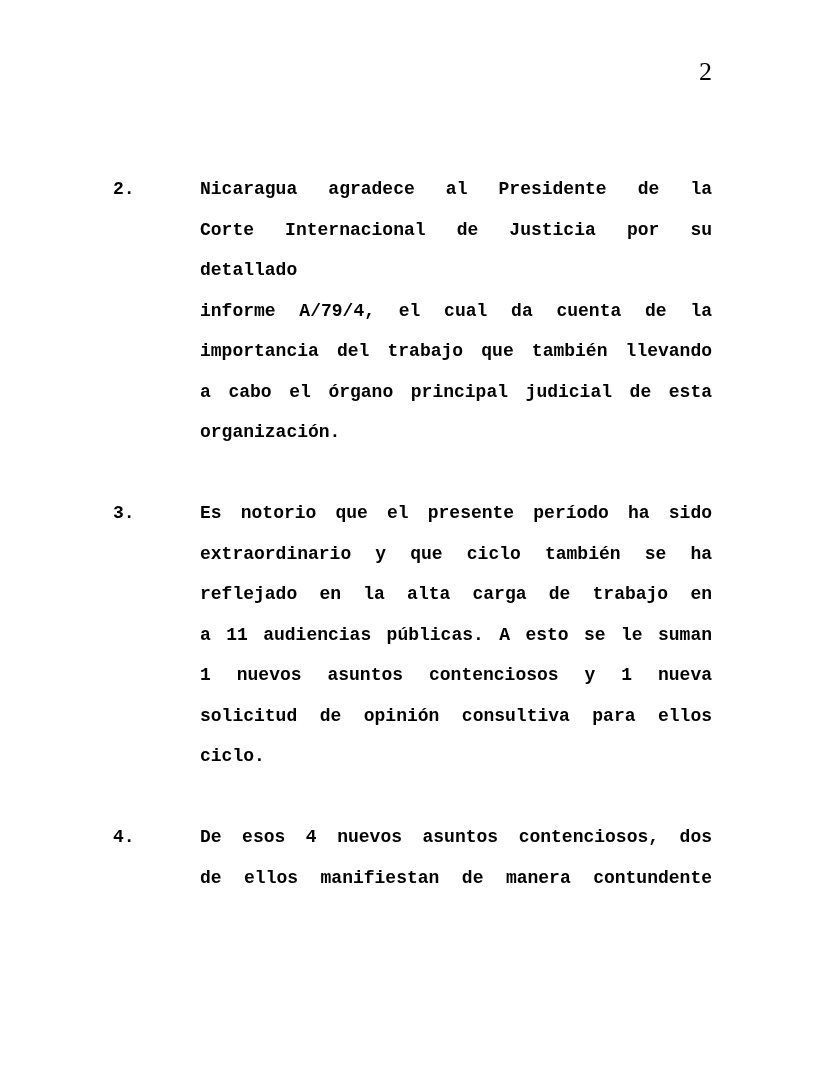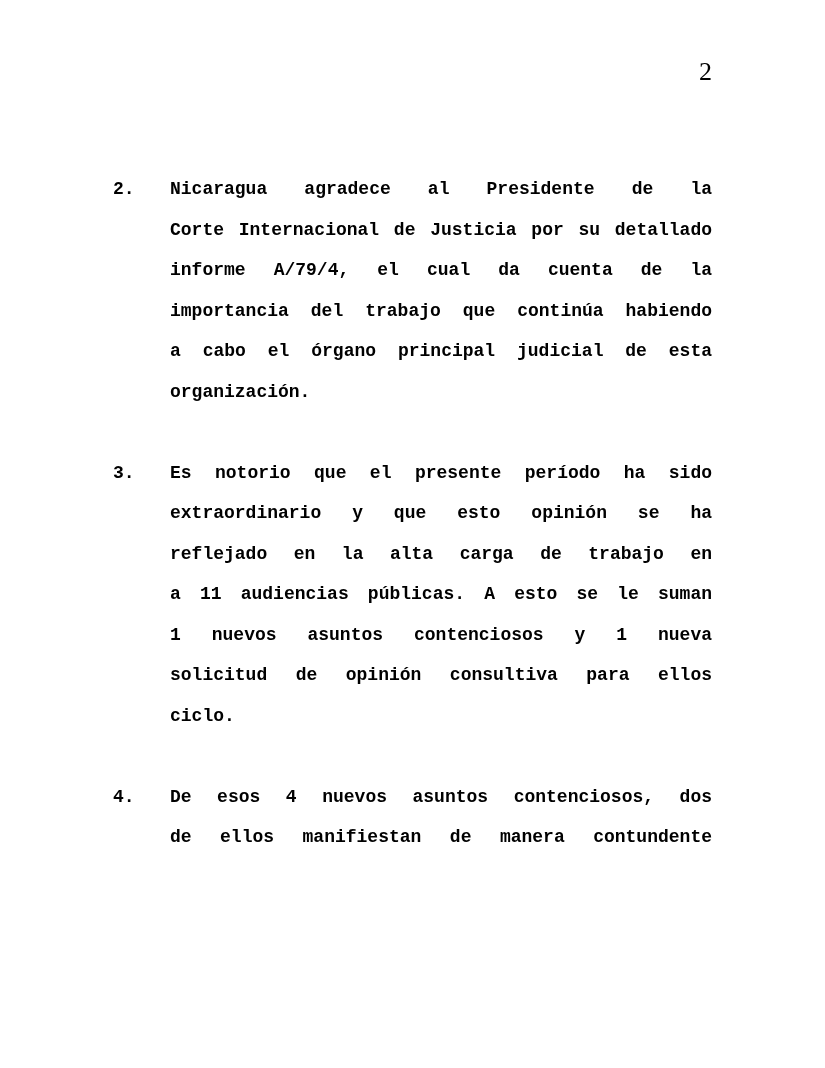--- a/index.html
+++ b/index.html
@@ -45,49 +45,50 @@
     position: absolute;
     left: 0;
     top: 0;
     line-height: 40.5px;
   }
   .line {
     text-align: justify;
     text-align-last: justify;
     text-justify: inter-word;
     white-space: pre-wrap;
+    margin-left: 30px;
   }
   .line.flush-left {
     text-align: right;
     text-align-last: left;
   }
 </style>
 </head>
 <body>
 
 <div class="page">
 
   <div class="page-number">2</div>
 
   <div class="content">
 
     <div class="para">
       <span class="para-num">2.</span>
       <div class="line">Nicaragua agradece al Presidente de la</div>
       <div class="line">Corte Internacional de Justicia por su detallado</div>
       <div class="line">informe A/79/4, el cual da cuenta de la</div>
-      <div class="line">importancia del trabajo que continúa habiendo</div>
+      <div class="line">importancia del trabajo que también llevando</div>
       <div class="line">a cabo el órgano principal judicial de esta</div>
       <div class="line flush-left">organización.</div>
     </div>
 
     <div class="para">
       <span class="para-num">3.</span>
       <div class="line">Es notorio que el presente período ha sido</div>
-      <div class="line">extraordinario y que esto opinión se ha</div>
+      <div class="line">extraordinario y que ciclo también se ha</div>
       <div class="line">reflejado en la alta carga de trabajo en</div>
       <div class="line">a 11 audiencias públicas. A esto se le suman</div>
       <div class="line">1 nuevos asuntos contenciosos y 1 nueva</div>
       <div class="line">solicitud de opinión consultiva para ellos</div>
       <div class="line flush-left">ciclo.</div>
     </div>
 
     <div class="para">
       <span class="para-num">4.</span>
       <div class="line">De esos 4 nuevos asuntos contenciosos, dos</div>

